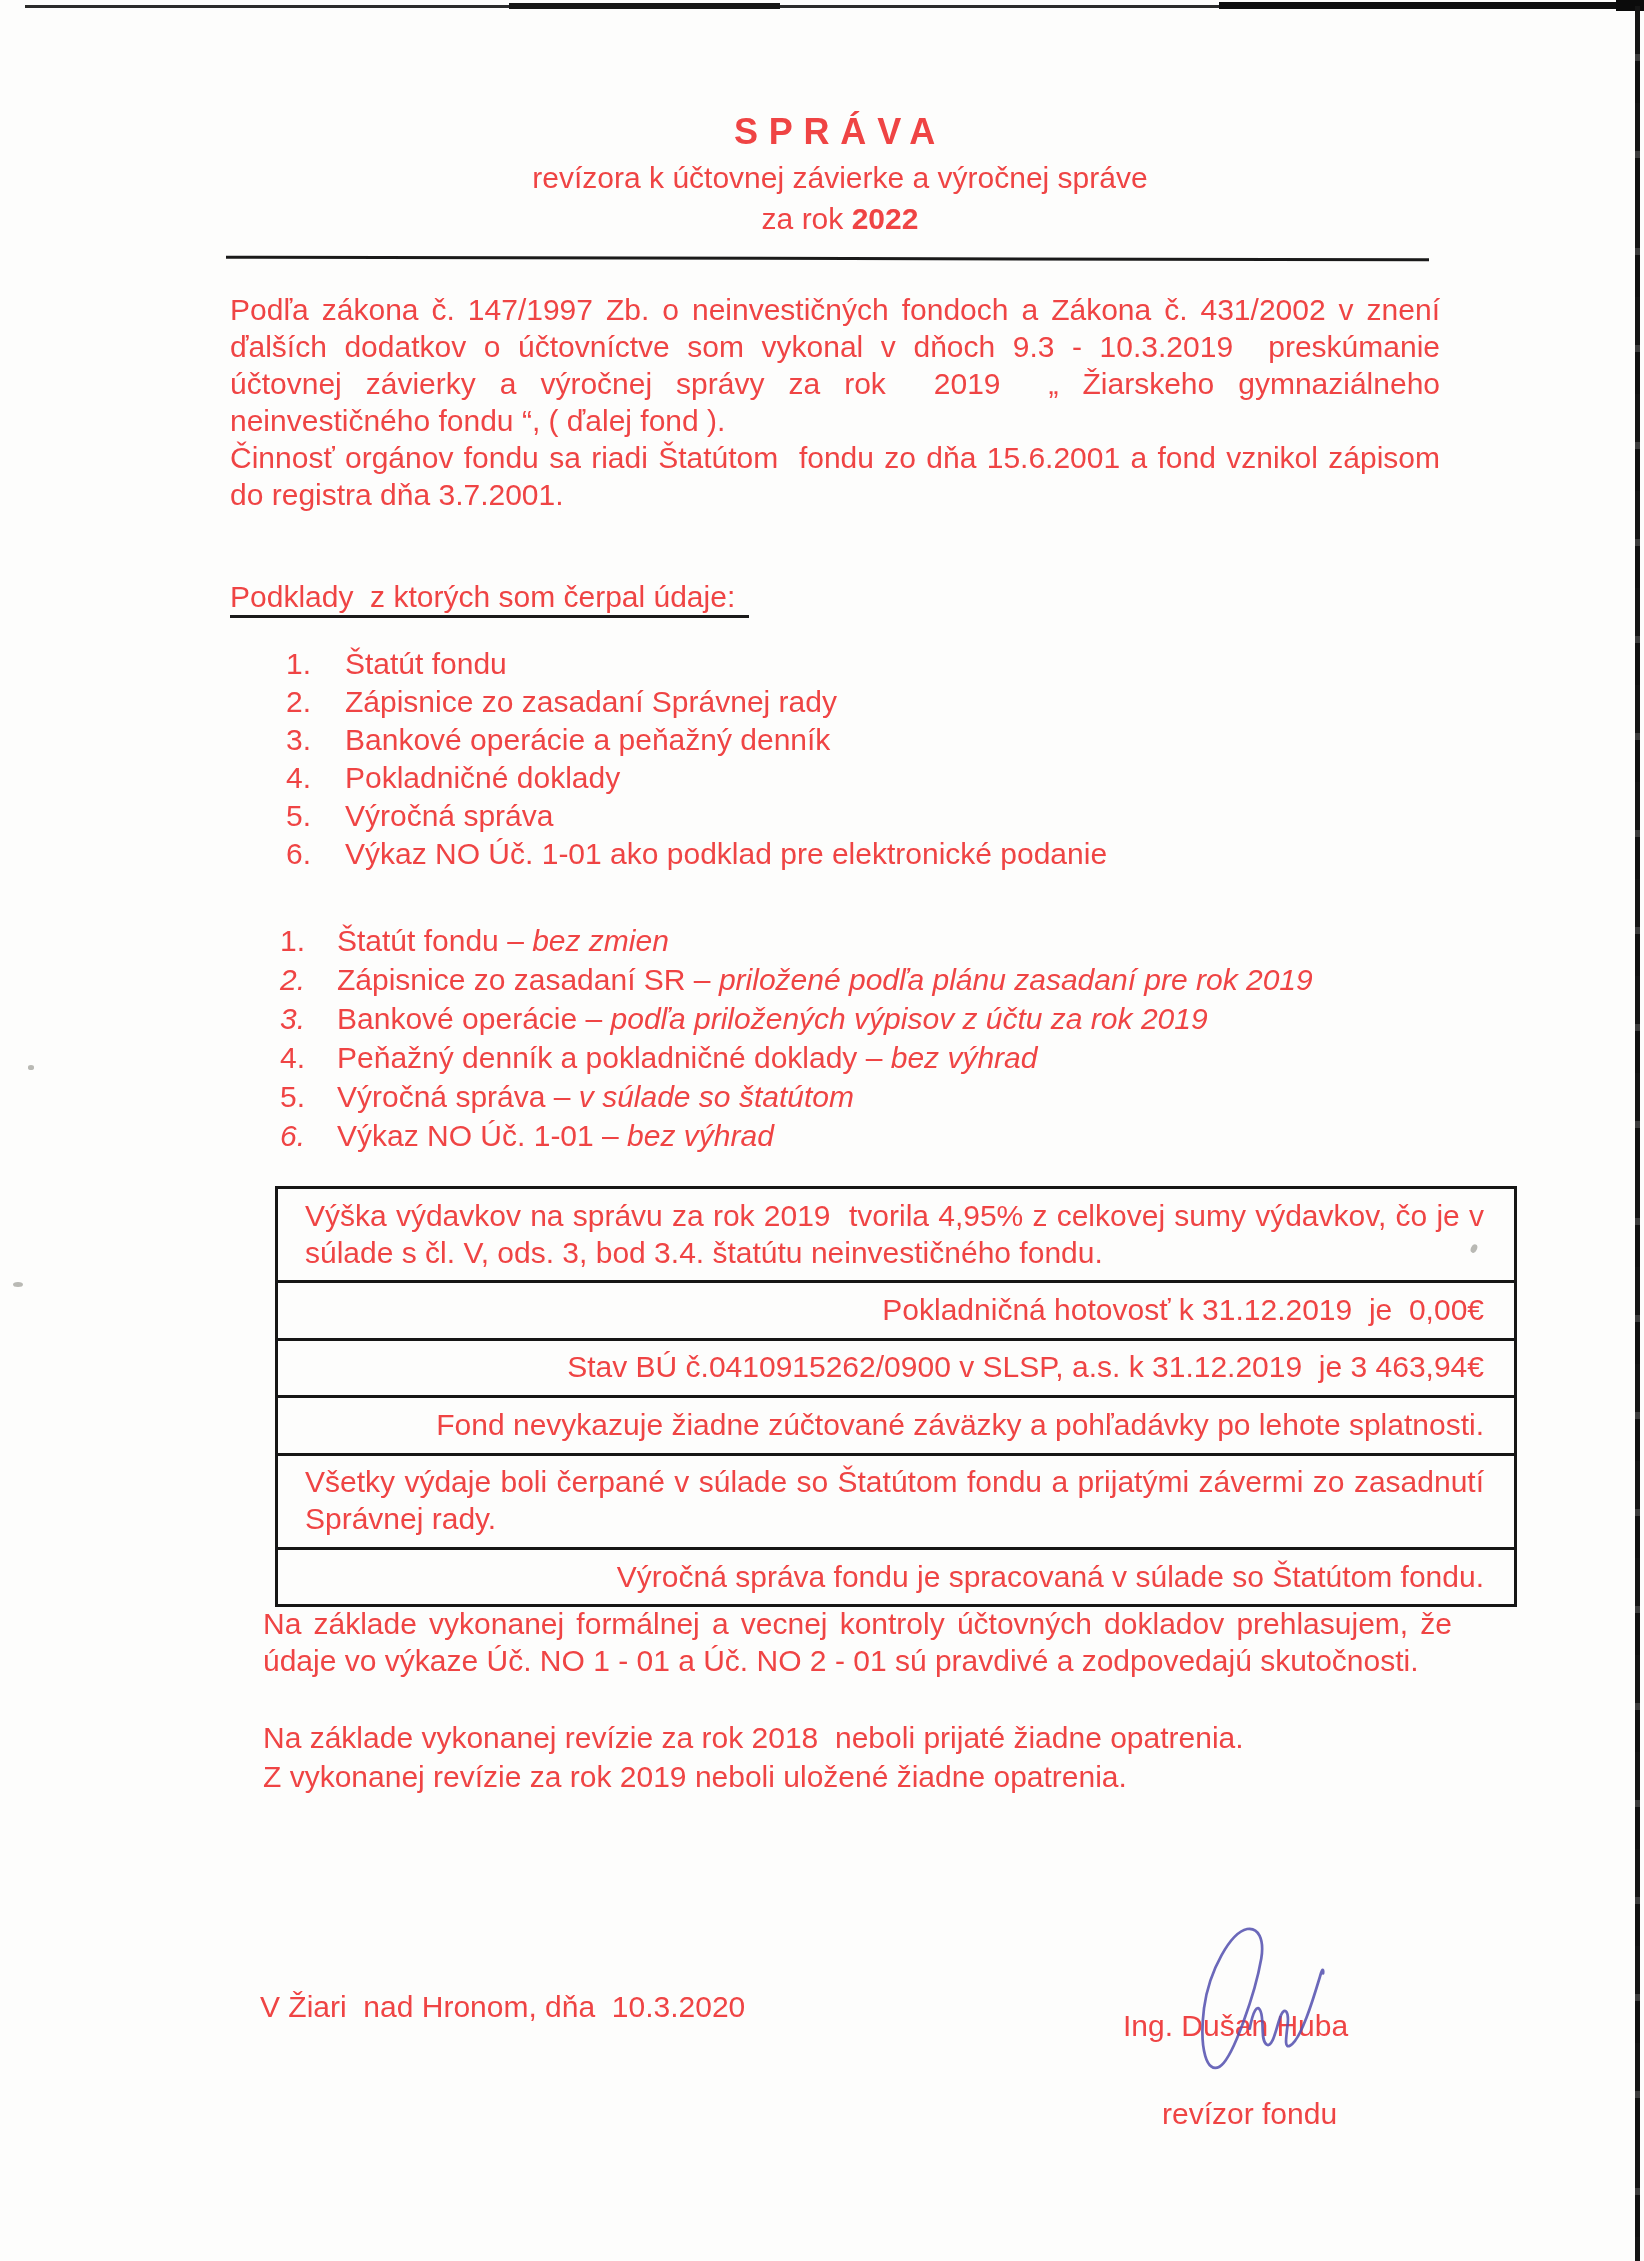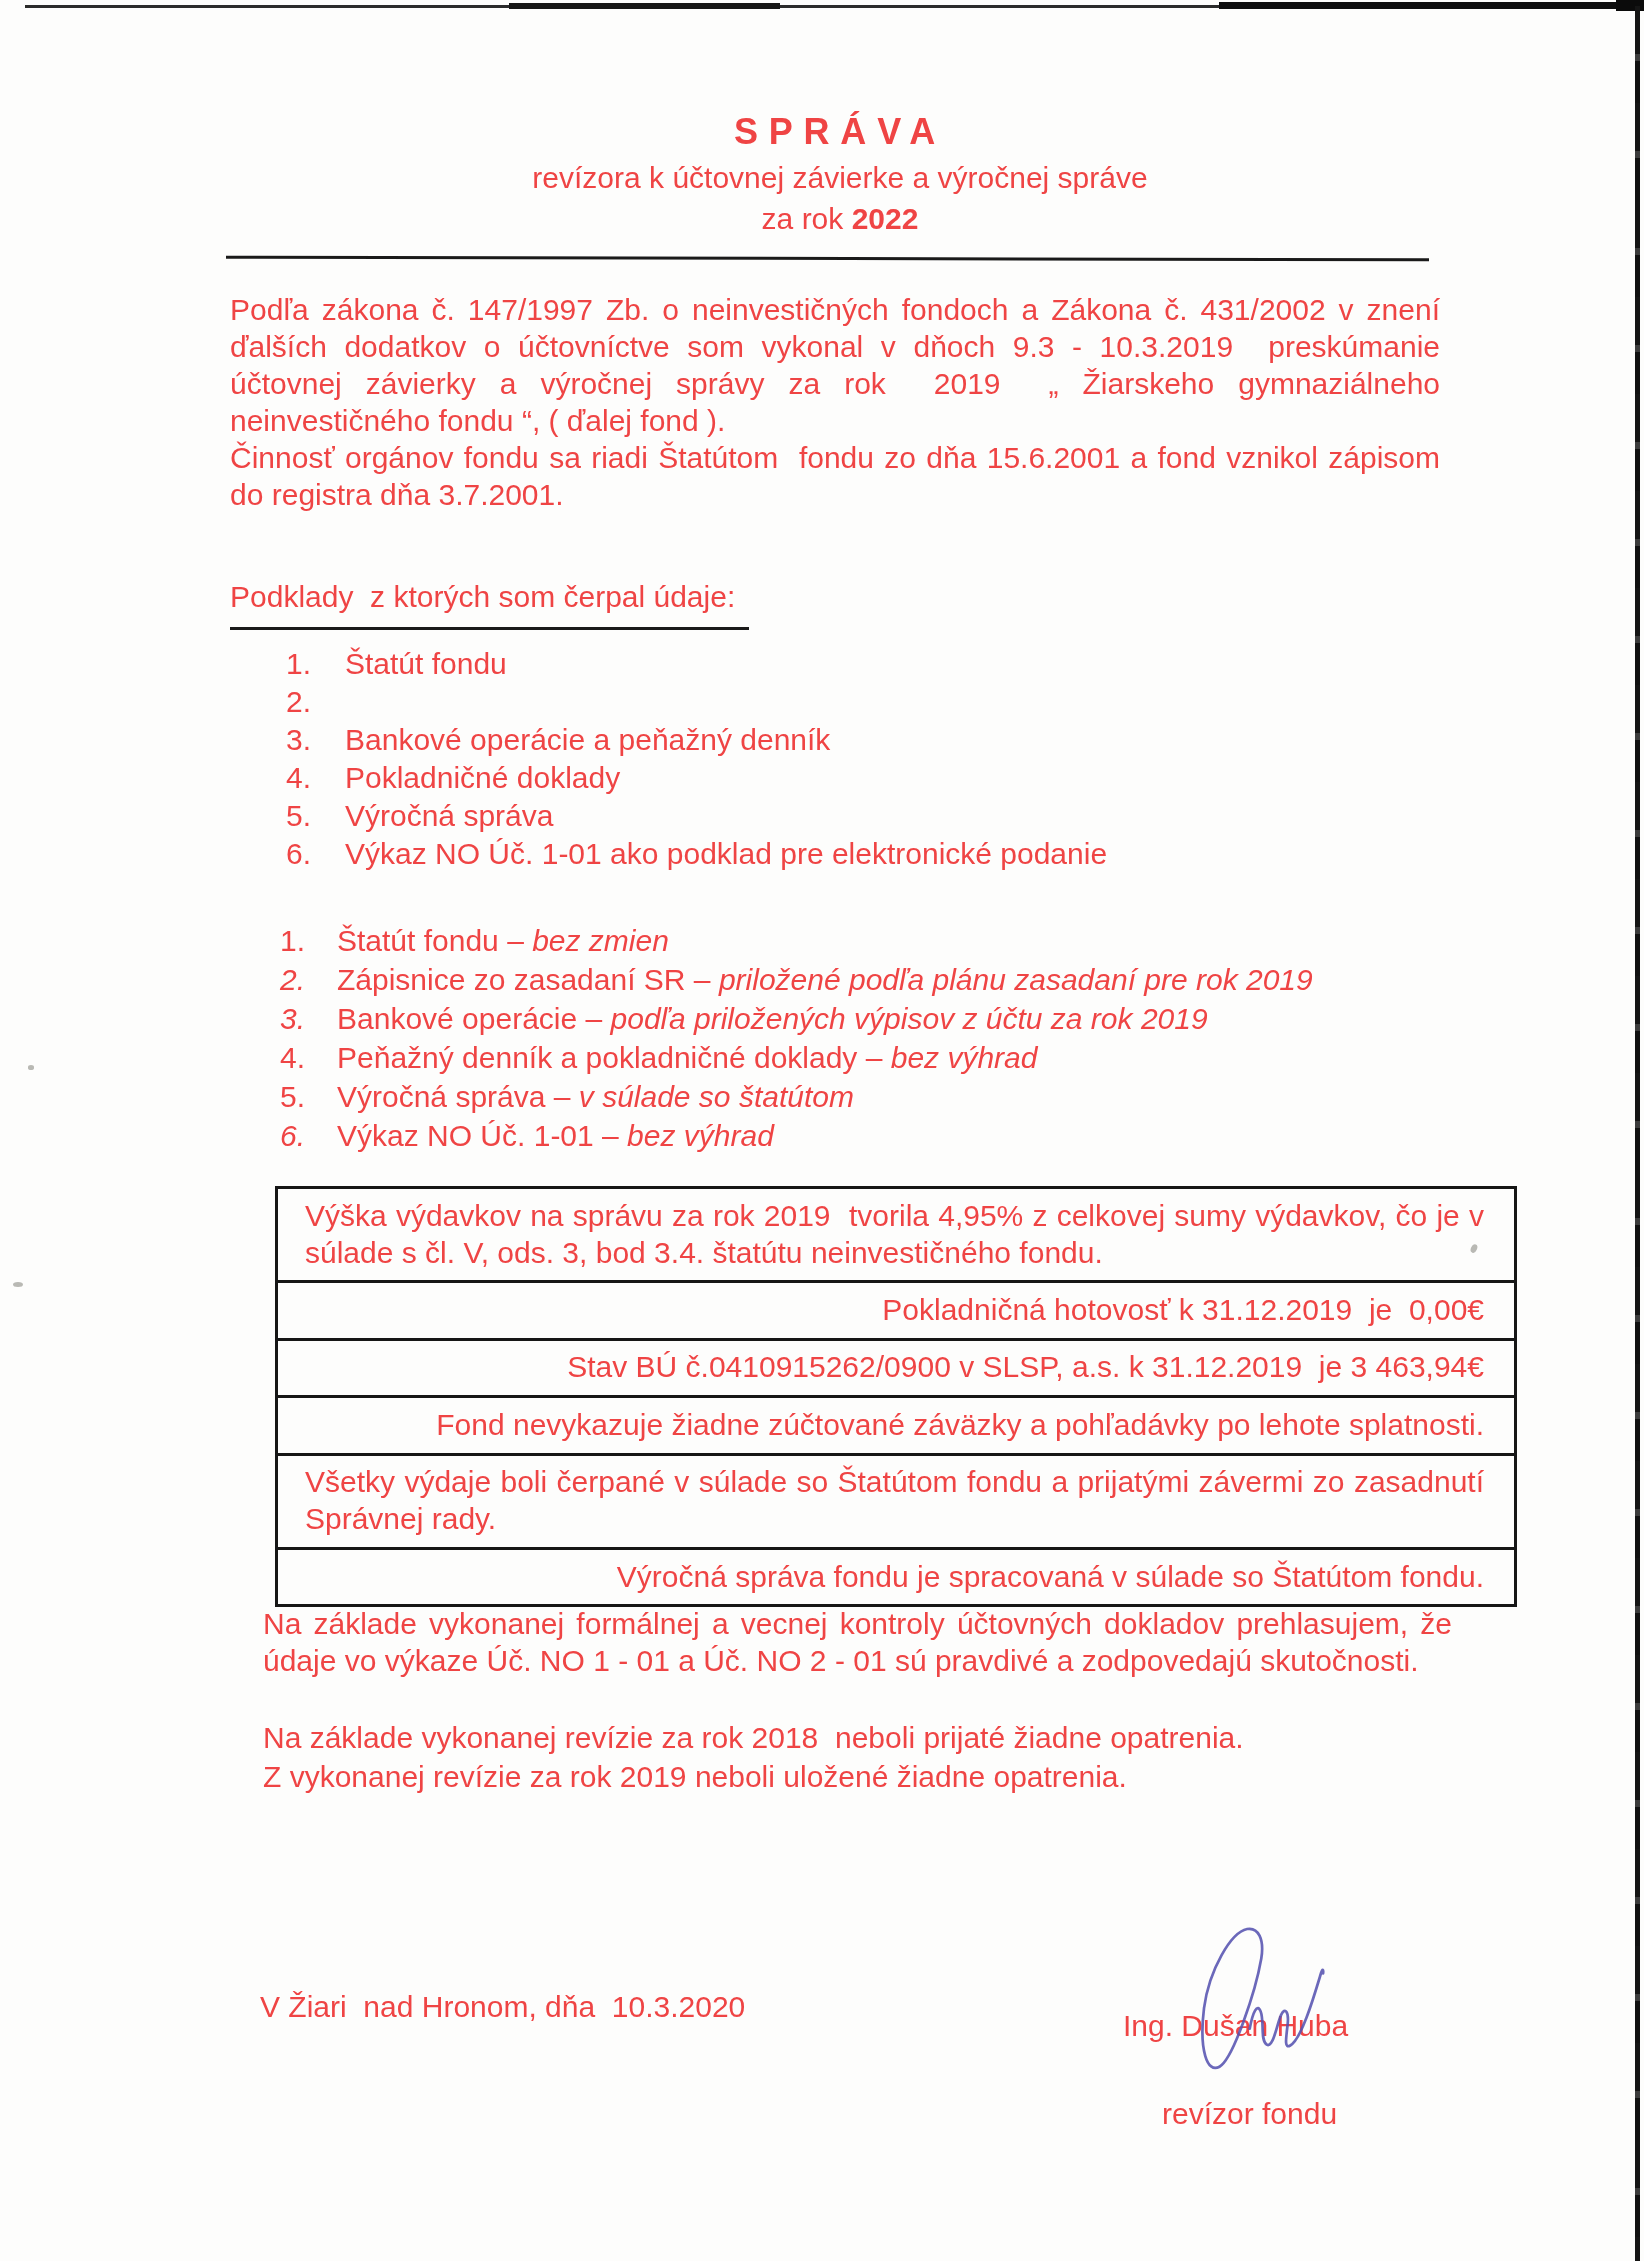--- a/index.html
+++ b/index.html
@@ -39,21 +39,21 @@
   .rule { position: absolute; top: 257px; left: 226px; width: 1203px; height: 3.2px; background: #1a1a1a; transform: rotate(0.12deg); }
 
   
   .intro { position: absolute; top: 291px; left: 230px; width: 1210px; text-align: justify; }
   .intro p { margin: 0; }
 
   
   .sources-heading {
     position: absolute; top: 578px; left: 230px;
     display: inline-block; border-bottom: 3.9px solid #1a1a1a;
-    padding: 0 14px 12px 0;
+    padding: 0 14px 0 0;
   }
   .list { position: absolute; margin: 0; padding: 0; list-style: none; }
   .list-1 { top: 645px; left: 286px; }
   .list-1 .row { line-height: 38px; }
   .list-2 { top: 921px; left: 280px; }
   .list-2 .row { line-height: 39px; }
   .row { display: flex; }
   .num { flex: 0 0 59px; }
   .list-2 .num { flex-basis: 57px; }
   .it { font-style: italic; }
@@ -107,20 +107,21 @@
 
   <div class="sources-heading">Podklady&nbsp; z ktorých som čerpal údaje:</div>
 
   <ol class="list list-1">
     <li class="row">
         <span class="num">1.</span>
         <span>Štatút fondu</span>
       </li>
     <li class="row">
         <span class="num">2.</span>
+        <span>Zápisnice zo zasadaní Správnej rady</span>
       </li>
     <li class="row">
         <span class="num">3.</span>
         <span>Bankové operácie a peňažný denník</span>
       </li>
     <li class="row">
         <span class="num">4.</span>
         <span>Pokladničné doklady</span>
       </li>
     <li class="row">

